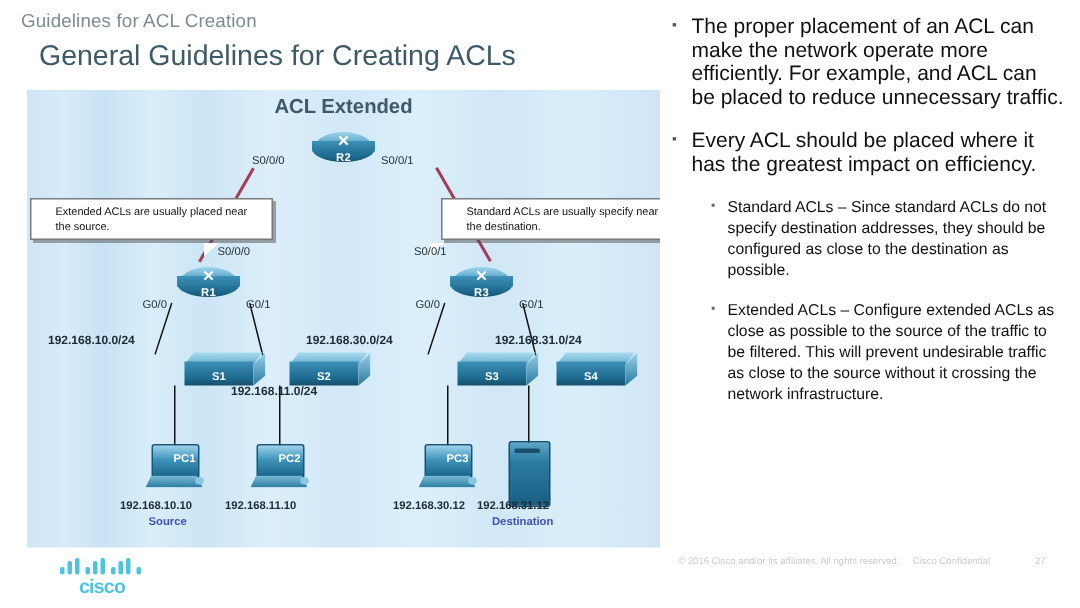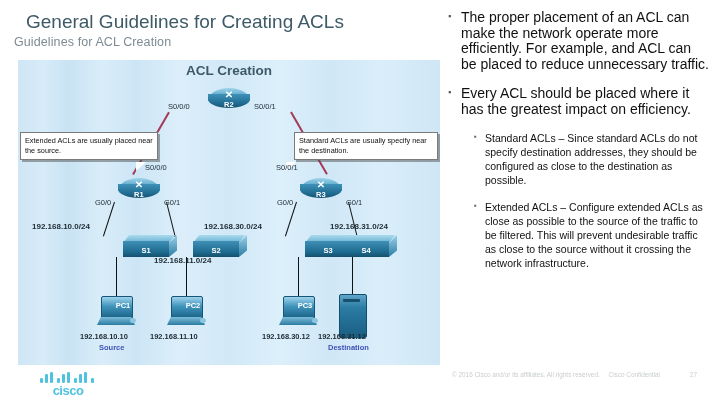--- a/index.html
+++ b/index.html
@@ -37,21 +37,21 @@
   }
   .netlabel{position:absolute;font-size:7.5px;color:#22313a;white-space:nowrap;}
   .subnet{position:absolute;font-size:8px;color:#1d2b33;white-space:nowrap;font-weight:bold;}
   .hostip{position:absolute;font-size:7.5px;color:#1d2b33;white-space:nowrap;font-weight:bold;}
   .roletag{position:absolute;font-size:7.5px;color:#3f51b5;font-weight:bold;white-space:nowrap;}
 
   
   .callout{
     position:absolute;background:#ffffff;border:1px solid #7a7a7a;
     box-shadow:2px 2px 0 rgba(80,80,80,.5);
-    font-size:7.3px;color:#111;line-height:10px;padding:3px 4px;
+    font-size:7.3px;color:#111;line-height:10px;padding:3px 16px;
   }
   .callout-tail{
     position:absolute;width:0;height:0;border-style:solid;
   }
 
   
   .router{position:absolute;width:42px;height:24px;}
   .router .top{
     position:absolute;left:0;top:0;width:42px;height:13px;border-radius:50%/100% 100% 0 0;
     background:linear-gradient(180deg,#9fd4ea 0%,#57a6c9 60%,#2d7fa6 100%);
@@ -161,27 +161,27 @@
     position:absolute;left:452px;top:371px;width:262px;
     font-size:6.4px;color:#c9cdd0;white-space:nowrap;
   }
   #footer span{margin-right:7px;}
   #slide-num{position:absolute;left:690px;top:371px;font-size:6.4px;color:#c9cdd0;}
 </style>
 </head>
 <body>
 
 <div id="title-block">
+  <div id="eyebrow">Guidelines for ACL Creation</div>
   <div id="page-title">General Guidelines for Creating ACLs</div>
-  <div id="eyebrow">Guidelines for ACL Creation</div>
 </div>
 
 <div id="diagram">
 
-  <div id="diagram-title">ACL Creation</div>
+  <div id="diagram-title">ACL Extended</div>
 
   <div class="serial-link" style="left:150px;top:52px;width:1.5px;height:72px;transform:rotate(30deg);transform-origin:top center;"></div>
   <div class="serial-link" style="left:272px;top:52px;width:1.5px;height:72px;transform:rotate(-30deg);transform-origin:top center;"></div>
   <div class="bolt" style="left:108px;top:78px;">⚡</div>
   <div class="bolt" style="left:298px;top:78px;">⚡</div>
 
   <div class="router" style="left:190px;top:28px;">
     <div class="top"></div>
     <div class="body"></div>
     <div class="arrows">✕</div>
@@ -241,21 +241,21 @@
     <div class="face"></div>
     <div class="side"></div>
     <div class="sname">S2</div>
   </div>
   <div class="switch" style="left:258px;top:175px;">
     <div class="topface"></div>
     <div class="face"></div>
     <div class="side"></div>
     <div class="sname">S3</div>
   </div>
-  <div class="switch" style="left:296px;top:175px;padding-left:16px;">
+  <div class="switch" style="left:324px;top:175px;padding-left:16px;">
     <div class="topface"></div>
     <div class="face"></div>
     <div class="side"></div>
     <div class="sname">S4</div>
   </div>
 
   <div class="link" style="left:98px;top:197px;width:1px;height:40px;"></div>
   <div class="link" style="left:168px;top:197px;width:1px;height:40px;"></div>
   <div class="link" style="left:280px;top:197px;width:1px;height:40px;"></div>
   <div class="link" style="left:334px;top:197px;width:1px;height:40px;"></div>

